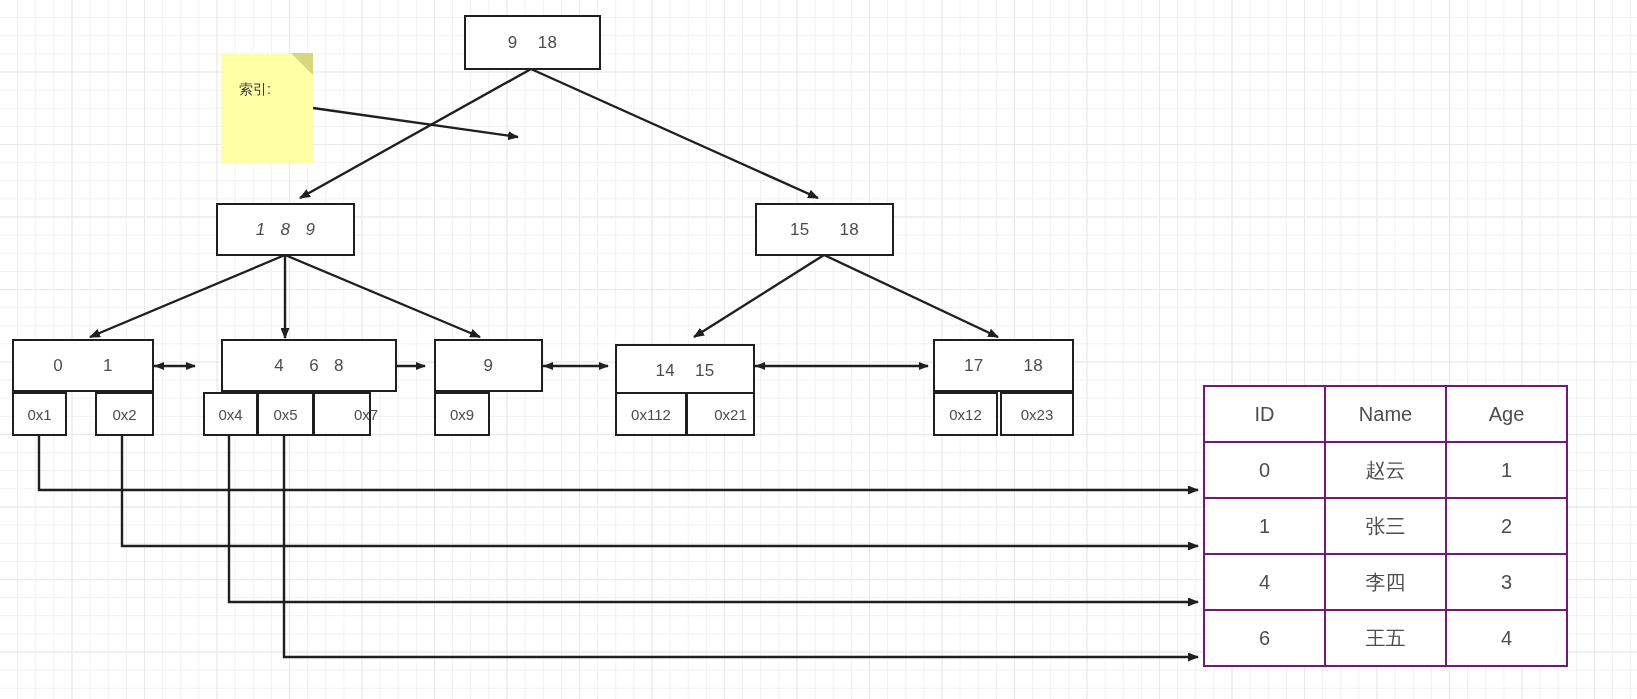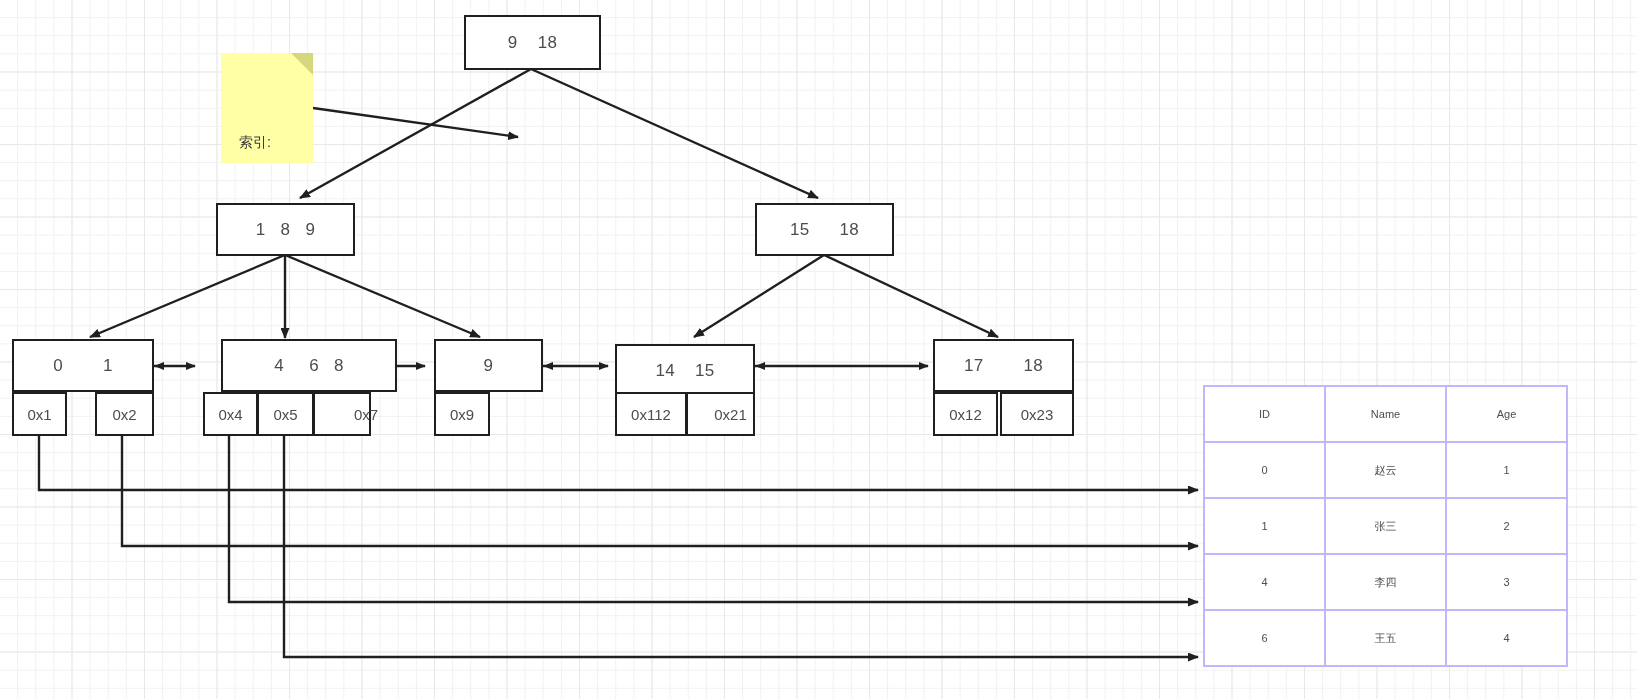--- a/index.html
+++ b/index.html
@@ -52,45 +52,45 @@
     justify-content: center;
     color: #4d4d4d;
     font-size: 15px;
   }
   .note {
     position: absolute;
     box-sizing: border-box;
     background: #ffffa6;
     color: #3a3a3a;
     font-size: 14px;
-    padding: 81px 0 0 18px;
+    padding: 28px 0 0 18px;
   }
   .note-fold {
     position: absolute;
     right: 0; top: 0;
     width: 0; height: 0;
     border-left: 22px solid transparent;
     border-top: 22px solid #d6d67d;
   }
   #datatable {
     position: absolute;
     left: 1203px;
     top: 385px;
     border-collapse: collapse;
     background: #ffffff;
     table-layout: fixed;
   }
   #datatable td {
-    border: 2px solid #c4b5fd;
+    border: 2px solid #701a75;
     width: 117px;
     height: 52px;
     text-align: center;
     vertical-align: middle;
     color: #4d4d4d;
-    font-size: 11px;
+    font-size: 20px;
   }
 </style>
 </head>
 <body>
 
 <div id="canvas">
 
   <svg id="edges" xmlns="http://www.w3.org/2000/svg">
     <defs>
       <marker id="ah" markerWidth="11" markerHeight="9" refX="10" refY="4.5" orient="auto" markerUnits="userSpaceOnUse">
@@ -134,21 +134,21 @@
     </g>
   </svg>
 
   <div class="note" style="left:221px; top:53px; width:92px; height:110px;">
     <span class="note-fold"></span>
     <span>索引:</span>
   </div>
 
   <div class="node" style="left:464px; top:15px; width:137px; height:55px;">9    18</div>
 
-  <div class="node" style="left:216px; top:203px; width:139px; height:53px;">1   8   9</div>
+  <div class="node" style="left:216px; top:203px; width:139px; height:53px;font-style:italic;">1   8   9</div>
 
   <div class="node" style="left:755px; top:203px; width:139px; height:53px;">15      18</div>
 
   <div class="node" style="left:12px; top:339px; width:142px; height:53px;">0        1</div>
   <div class="ptr" style="left:12px; top:392px; width:55px; height:44px;">0x1</div>
   <div class="ptr" style="left:95px; top:392px; width:59px; height:44px;">0x2</div>
 
   <div class="node" style="left:203px; top:339px; width:176px; height:53px;margin-left:18px;">4     6   8</div>
   <div class="ptr" style="left:203px; top:392px; width:55px; height:44px;">0x4</div>
   <div class="ptr" style="left:257px; top:392px; width:57px; height:44px;">0x5</div>

